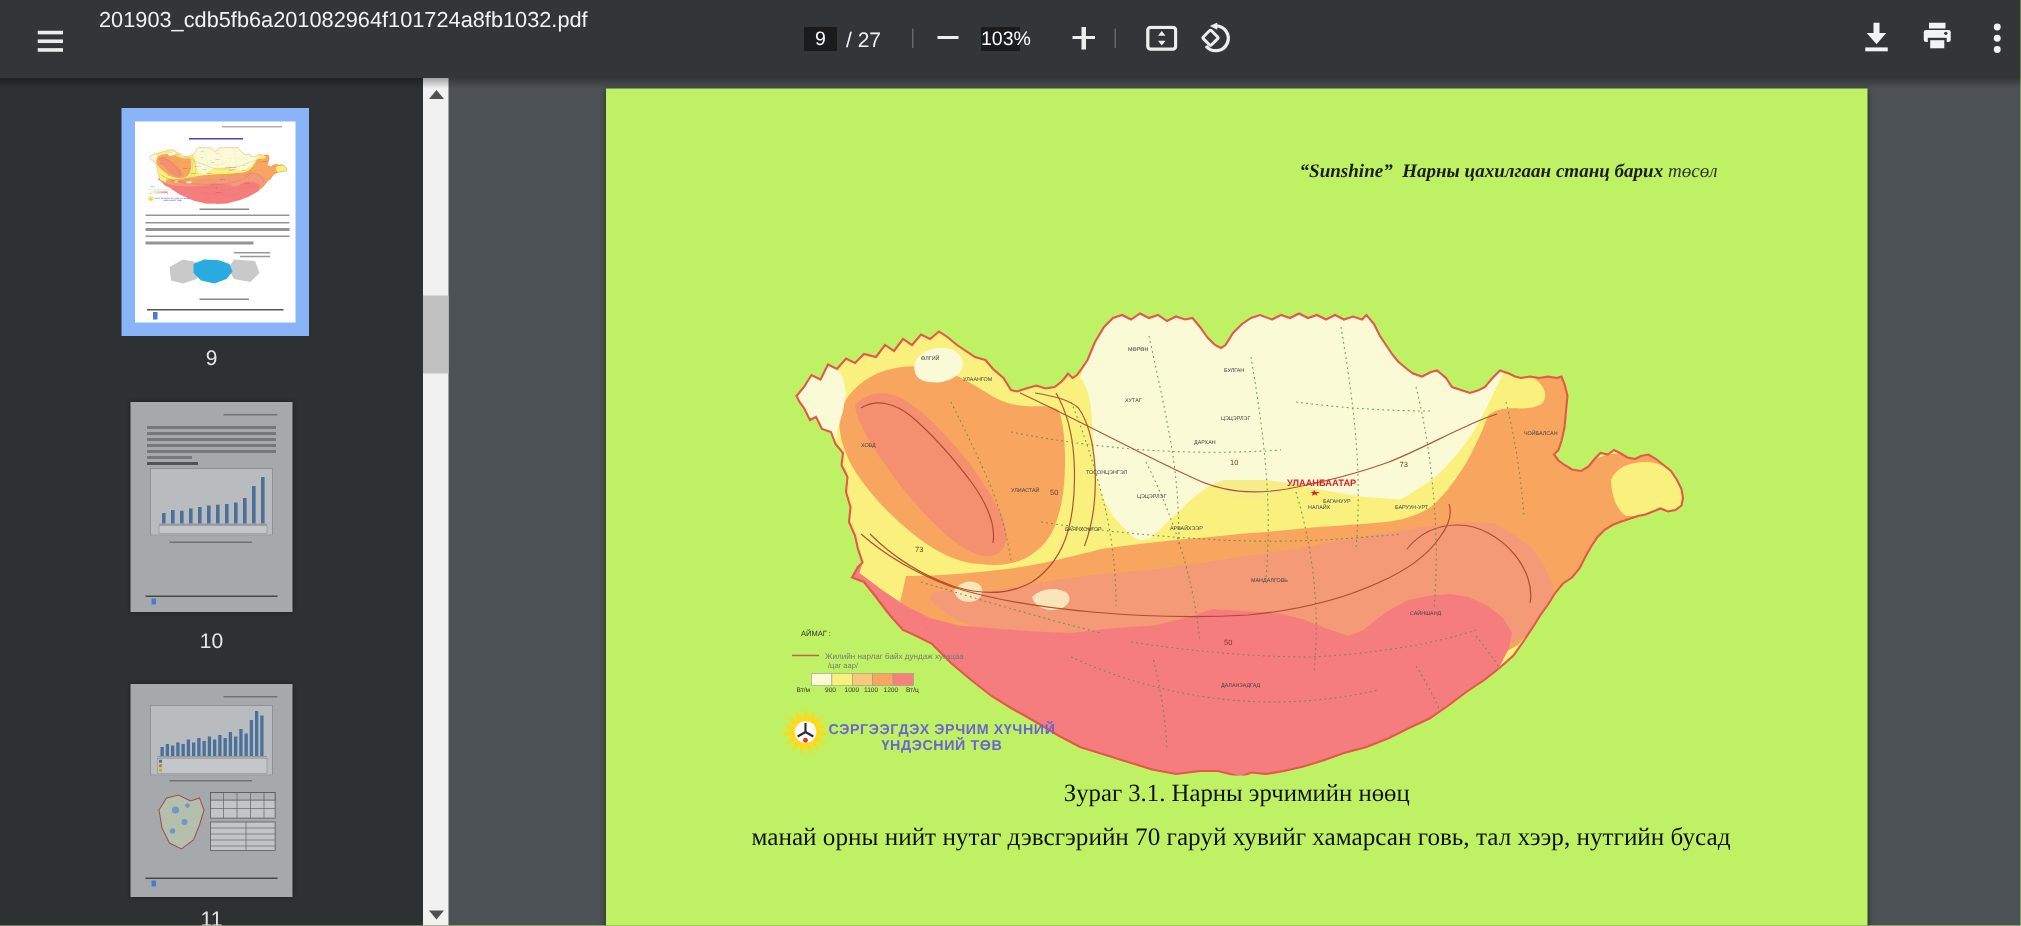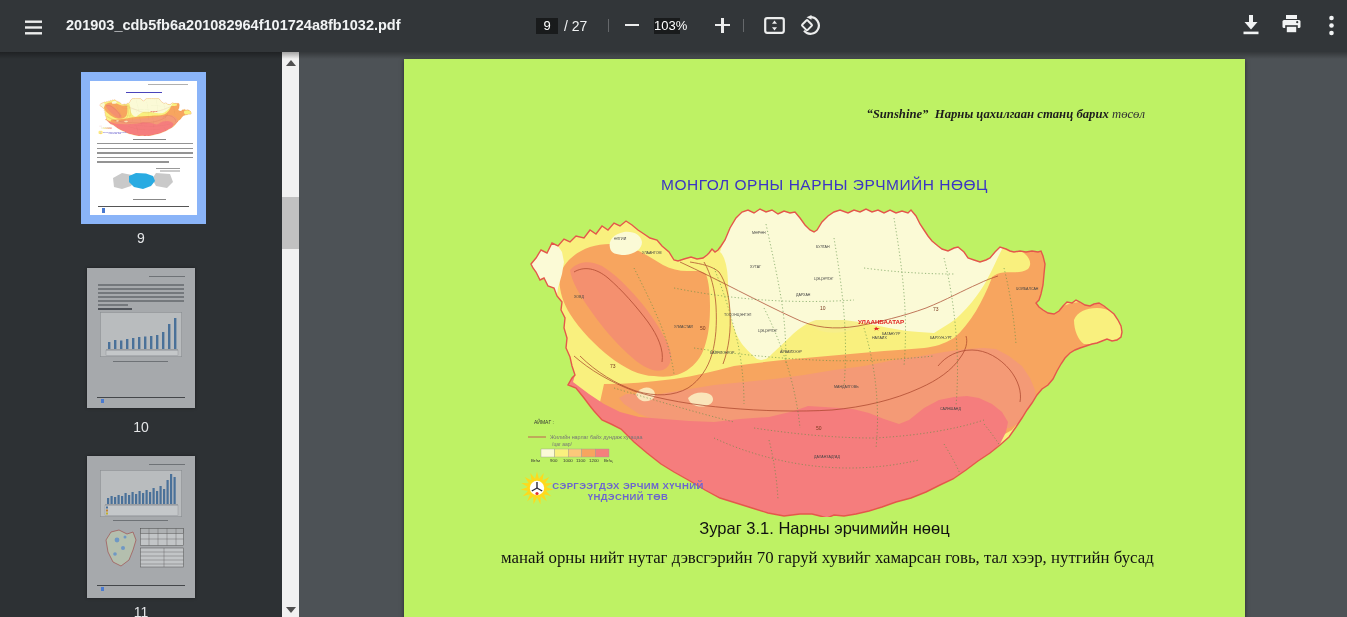--- a/index.html
+++ b/index.html
@@ -13,35 +13,34 @@
   .sep{width:1px;background:#65686b;top:19px;height:13px;}
   
   #sidebar{left:0;top:52px;width:282px;height:565px;background:#2d3134;z-index:10;}
   #sscroll{left:282px;top:52px;width:17px;height:565px;background:#f1f1f1;z-index:11;}
   #sthumbbar{left:0px;top:145px;width:17px;height:52px;background:#c1c1c1;position:absolute;}
   .tri{width:0;height:0;position:absolute;}
   
   #page{left:404px;top:59px;width:841px;height:576px;background:#bef264;z-index:5;box-shadow:0 1px 4px rgba(0,0,0,0.5);}
   #header{right:100px;top:48px;font-family:"Liberation Serif",serif;font-style:italic;font-size:12.7px;color:#1c1c1c;}
   #title{left:0;top:117px;width:841px;text-align:center;color:#3b35c4;font-size:15.5px;letter-spacing:0.5px;}
-  #caption{left:0;top:460px;width:841px;text-align:center;font-family:Liberation Sans, sans-serif;font-size:16.5px;color:#111;}
+  #caption{left:0;top:460px;width:841px;text-align:center;font-family:Liberation Serif, serif;font-size:16.5px;color:#111;}
   #para{left:97px;top:489px;width:650px;font-family:"Liberation Serif",serif;font-size:16.8px;color:#111;}
   #para .ln{text-align:justify;text-align-last:justify;height:29.5px;white-space:nowrap;}
   
   #t9{left:81px;top:72px;width:125px;height:152px;background:#8ab4f8;z-index:12;}
   #t9page{left:9px;top:9px;width:107px;height:134px;background:#fff;position:absolute;overflow:hidden;}
   .tlabel{width:282px;text-align:center;color:#e4e6e8;font-size:14px;z-index:12;}
   .gpage{left:87px;width:108px;background:#a6a9ac;z-index:12;box-shadow:0 0 3px rgba(0,0,0,0.4);}
 </style>
 </head>
 <body>
 
   <div id="page" class="abs">
     <div id="header" class="abs"><b>“Sunshine”&nbsp; Нарны цахилгаан станц барих</b> <span style="color:#333">төсөл</span></div>
-    <div id="title" class="abs">МОНГОЛ ОРНЫ НАРНЫ ЭРЧМИЙН НӨӨЦ</div>
     <div class="abs" id="mapbox" style="left:110px;top:149px;width:612px;height:309px;">
     <svg width="612" height="309" viewBox="0 0 612 309">
       <defs>
         <path id="mn" d="M17,56 L22,50 L27,42 L33,45 L38,35 L44,38 L50,31 L56,34 L62,28 L70,30 L76,22 L82,26 L88,18 L94,22 L100,15 L106,18 L112,13 L118,17 L124,22 L130,26 L136,30 L143,32 L148,38 L155,44 L160,52 L164,53 L170,51 L177,49 L183,51 L189,50 L193,47 L195,45 L198,41 L201,44 L204,42 L207,38 L211,32 L216,20 L222,10 L228,4 L234,2 L240,5 L246,1 L252,4 L258,2 L264,6 L270,3 L276,5 L281,4 L286,10 L291,17 L296,22 L300,24 L303,22 L308,14 L314,8 L320,4 L326,2 L334,5 L340,2 L346,4 L352,1 L358,4 L364,2 L370,5 L376,2 L382,5 L388,3 L394,5 L397,2 L402,8 L406,16 L410,22 L414,28 L418,33 L424,38 L428,41 L434,43 L440,40 L444,39 L450,44 L454,50 L460,52 L466,54 L472,52 L476,50 L481,44 L486,39 L492,41 L496,43 L500,44 L506,43 L512,44 L518,43 L524,44 L527,43 L529,48 L531,56 L530,66 L529,77 L527,86 L525,92 L522,95 L525,99 L529,102 L534,105 L540,106 L545,103 L549,98 L553,94 L558,95 L562,92 L566,94 L571,97 L576,98 L580,96 L585,95 L590,98 L595,102 L600,106 L604,112 L607,118 L608,124 L607,129 L603,132 L598,133 L593,131 L588,133 L583,135 L578,136 L572,138 L566,140 L561,142 L556,145 L551,150 L547,156 L543,163 L539,171 L534,177 L528,181 L523,187 L518,195 L513,202 L508,210 L502,219 L495,229 L486,237 L476,245 L464,253 L452,262 L439,271 L426,277 L412,284 L397,290 L382,294 L368,299 L355,303 L342,306 L330,308 L320,307 L313,310 L306,308 L298,306 L286,306 L270,308 L254,305 L238,300 L222,295 L206,290 L191,282 L176,273 L160,264 L147,256 L133,245 L120,234 L107,221 L97,216 L88,212 L80,203 L76,198 L70,190 L62,180 L54,177 L58,170 L61,167 L58,158 L56,149 L52,140 L53,130 L50,120 L51,110 L47,102 L48,94 L43,88 L40,80 L34,78 L30,70 L26,72 L22,64 L19,60 Z"></path>
         <clipPath id="mnclip">
             <use href="#mn"></use>
           </clipPath>
       </defs>
       <g id="mapart">
       <g clip-path="url(#mnclip)">
@@ -335,21 +334,21 @@
   </div>
   <div class="tlabel abs" style="left:0;top:604px;">11</div>
 
   <div id="toolbar" class="abs">
 
     <svg class="abs" style="left:25px;top:20px" width="17" height="15" viewBox="0 0 17 15">
       <rect x="0" y="0.5" width="17" height="2.4" fill="#eceded"></rect>
       <rect x="0" y="6.3" width="17" height="2.4" fill="#eceded"></rect>
       <rect x="0" y="12.1" width="17" height="2.4" fill="#eceded"></rect>
     </svg>
-    <div class="tbtxt abs" style="left:66px;top:17px;font-weight:700;font-size:14.5px;">201903_cdb5fb6a201082964f101724a8fb1032.pdf</div>
+    <div class="tbtxt abs" style="left:66px;top:6px;font-weight:400;font-size:14.5px;">201903_cdb5fb6a201082964f101724a8fb1032.pdf</div>
 
     <div class="darkbox abs" style="left:536px;top:18px;width:22px;height:16px;font-size:13px;line-height:16px;">9</div>
     <div class="tbtxt abs" style="left:564px;top:18px;font-size:14px;">/ 27</div>
     <div class="sep abs" style="left:608px;"></div>
 
     <div class="abs" style="left:625px;top:24px;width:14px;height:2.4px;background:#eceded;"></div>
 
     <div class="darkbox abs" style="left:654px;top:18px;width:26px;height:16px;font-size:13px;line-height:16px;">103%</div>
 
     <div class="abs" style="left:715px;top:24px;width:15px;height:2.4px;background:#eceded;"></div>

